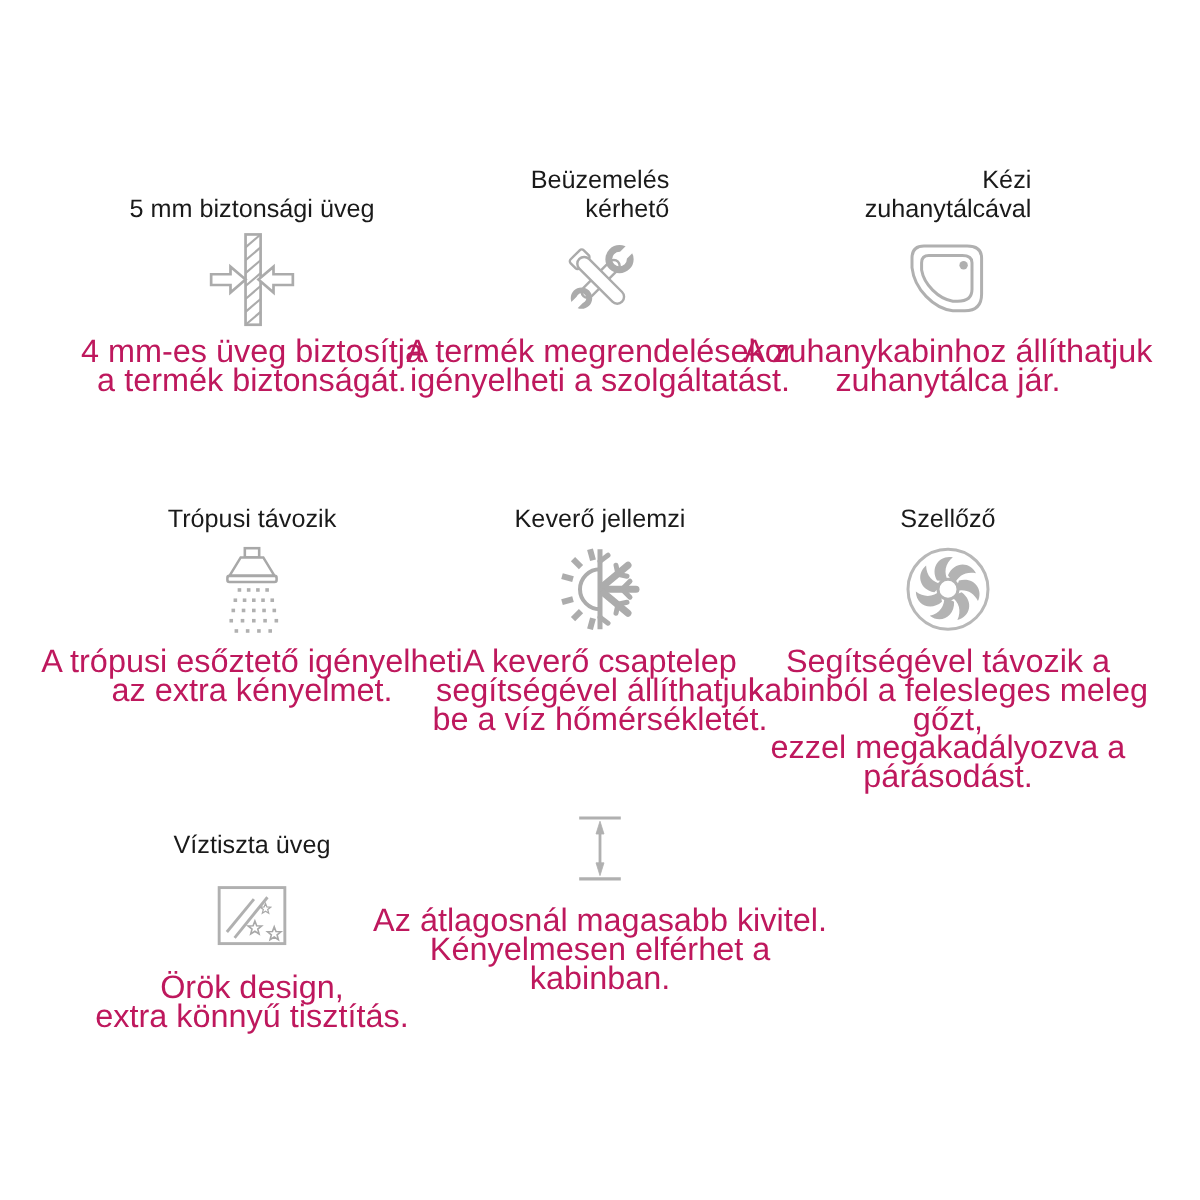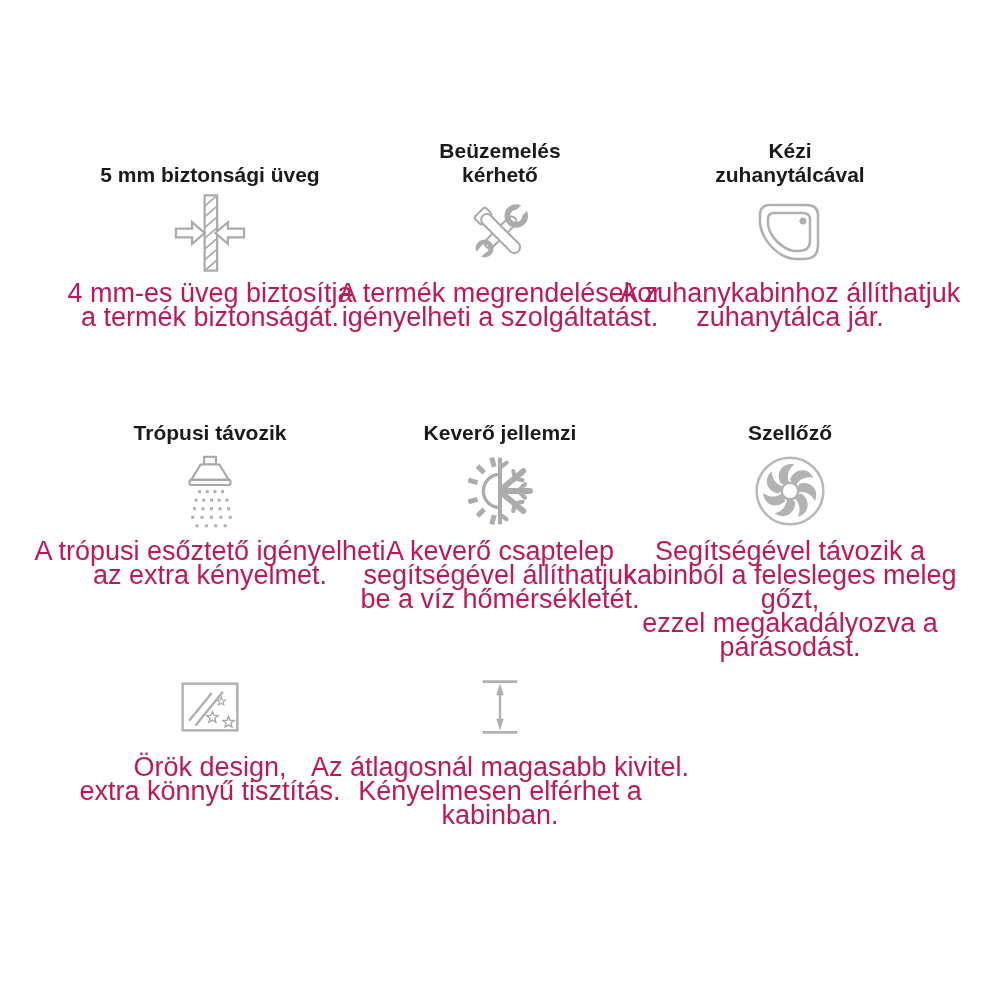--- a/index.html
+++ b/index.html
@@ -15,22 +15,22 @@
     padding-top: 131px;
     display: grid;
     grid-template-columns: repeat(3, 290px);
     grid-template-rows: 258px 272px auto;
   }
   .cell { display: flex; flex-direction: column; align-items: center; }
   .title {
     margin: 0;
     min-height: 56px;
     display: flex; align-items: flex-end; justify-content: center;
-    text-align: center;
-    font-size: 21px; line-height: 24px; font-weight: bold;
+    text-align: right;
+    font-size: 21px; line-height: 24px; font-weight: normal;
     color: #1a1a1a;
     white-space: pre-line;
   }
   .icon-box {
     height: 88px;
     display: flex; align-items: center; justify-content: center;
     margin-top: 2px;
   }
   .desc {
     margin: 4px -48px 0;
@@ -201,20 +201,21 @@
         </g>
         <circle cx="48" cy="48" r="10" fill="#ffffff" stroke="#b3b3b3" stroke-width="3"></circle>
       </svg>
     </div>
     <p class="desc">Segítségével távozik a
 kabinból a felesleges meleg gőzt,
 ezzel megakadályozva a párásodást.</p>
   </div>
 
   <div class="cell">
+    <h3 class="title">Víztiszta üveg</h3>
     <div class="icon-box">
       <svg width="78" height="66" viewBox="0 0 96 82">
         <g stroke="#b0b0b0" fill="none" stroke-width="3">
           <rect x="14" y="12" width="68" height="58" fill="#ffffff"></rect>
           <line x1="22" y1="58" x2="50" y2="24"></line>
           <line x1="30" y1="64" x2="64" y2="22"></line>
         </g>
         <g stroke="#a8a8a8" fill="#ffffff" stroke-width="1.6">
           <path transform="translate(62,34) scale(0.8)" d="M0,-7 L1.76,-2.43 L6.66,-2.16 L2.85,0.93 L4.11,5.66 L0,3 L-4.11,5.66 L-2.85,0.93 L-6.66,-2.16 L-1.76,-2.43 Z"></path>
           <path transform="translate(51,54) scale(1.05)" d="M0,-7 L1.76,-2.43 L6.66,-2.16 L2.85,0.93 L4.11,5.66 L0,3 L-4.11,5.66 L-2.85,0.93 L-6.66,-2.16 L-1.76,-2.43 Z"></path>

